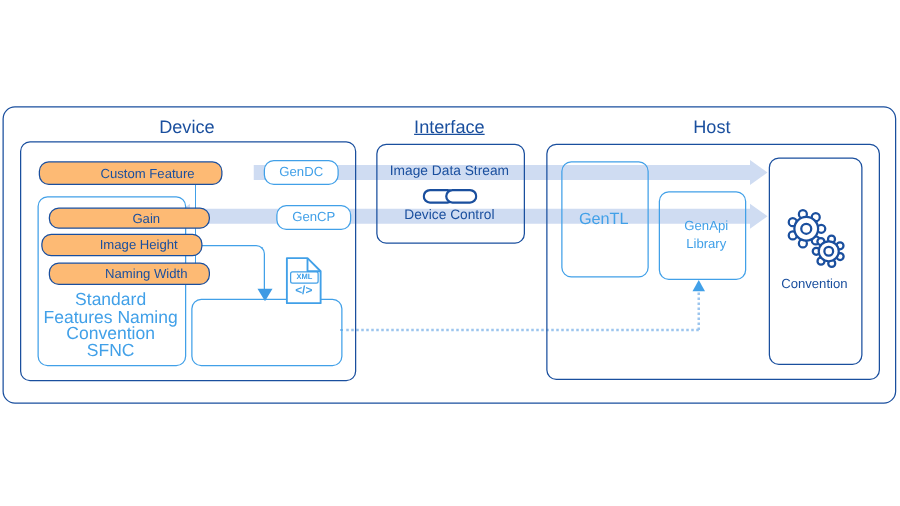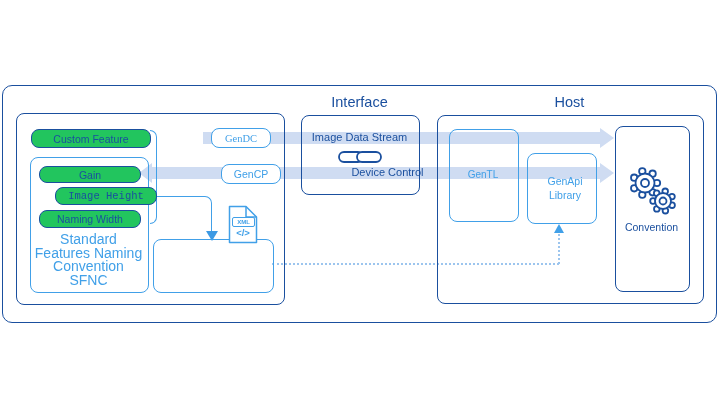--- a/index.html
+++ b/index.html
@@ -12,23 +12,23 @@
   html,body{margin:0;padding:0;background:#ffffff;}
   #canvas{
     position:relative;width:720px;height:405px;background:#ffffff;overflow:hidden;
     font-family:"Liberation Sans", sans-serif;
   }
   .abs{position:absolute;}
   .title{font-size:14.5px;color:var(--dark);font-weight:500;text-align:center;z-index:3;}
   .box{border:1.4px solid var(--dark);border-radius:8px;background:transparent;z-index:2;}
   .box-light{border:1.4px solid var(--light);border-radius:8px;background:transparent;z-index:2;}
   .chip{
-    border:1.4px solid var(--dark);border-radius:8px;background:#22c55e;z-index:3;
+    border:1.4px solid var(--dark);border-radius:8px;background:#fdba74;z-index:3;
     display:flex;align-items:center;justify-content:center;
-    font-size:10.5px;color:var(--dark);
+    font-size:10.5px;color:var(--dark);padding-left:27px;
   }
   .pill{
     border:1.4px solid var(--light);border-radius:8px;background:#fff;z-index:3;
     display:flex;align-items:center;justify-content:center;
     font-size:10.5px;color:var(--light);
   }
   .light-text{color:var(--light);text-align:center;font-size:14px;line-height:13.5px;z-index:3;}
   .band{background:var(--band);z-index:1;}
   .band-label{font-size:11px;color:var(--dark);text-align:center;z-index:3;}
   .arrow-right{width:0;height:0;border-top:10px solid transparent;border-bottom:10px solid transparent;border-left:14px solid var(--band);z-index:1;}
@@ -46,21 +46,22 @@
   .xml-code{font-size:9.5px;font-weight:bold;color:var(--light);text-align:center;z-index:5;}
   svg{display:block;}
 </style>
 </head>
 <body>
 
 <div id="canvas">
 
   <div class="abs" style="left:2px;top:85px;width:713px;height:236px;border:1.4px solid var(--dark);border-radius:10px;z-index:2;"></div>
 
-  <div class="abs title" style="left:301px;top:94px;width:117px;">Interface</div>
+  <div class="abs title" style="left:16px;top:94px;width:267px;">Device</div>
+  <div class="abs title" style="left:301px;top:94px;width:117px;text-decoration:underline;">Interface</div>
   <div class="abs title" style="left:437px;top:94px;width:265px;">Host</div>
 
   <div class="abs band" style="left:203px;top:132px;width:397px;height:12px;"></div>
   <div class="abs arrow-right" style="left:600px;top:128px;"></div>
 
   <div class="abs band" style="left:152px;top:167px;width:448px;height:12px;"></div>
   <div class="abs arrow-left" style="left:139px;top:163px;"></div>
   <div class="abs arrow-right" style="left:600px;top:163px;"></div>
 
   <div class="abs dot-h" style="left:272px;top:263px;width:287px;"></div>
@@ -71,40 +72,40 @@
 
   <div class="abs chip" style="left:31px;top:129px;width:118px;height:17px;">
     <span>Custom Feature</span>
   </div>
 
   <div class="abs box-light" style="left:30px;top:157px;width:117px;height:134px;"></div>
 
   <div class="abs chip" style="left:39px;top:166px;width:100px;height:15px;">
     <span>Gain</span>
   </div>
-  <div class="abs chip" style="left:55px;top:187px;width:100px;height:16px;font-family:Liberation Mono, monospace;">
+  <div class="abs chip" style="left:33px;top:187px;width:100px;height:16px;">
     <span>Image Height</span>
   </div>
   <div class="abs chip" style="left:39px;top:210px;width:100px;height:16px;">
     <span>Naming Width</span>
   </div>
 
   <div class="abs light-text" style="left:32px;top:233px;width:113px;">
     <div>Standard</div>
     <div>Features Naming</div>
     <div>Convention</div>
     <div>SFNC</div>
   </div>
 
   <div class="abs bracket" style="left:150px;top:130px;width:6px;height:92px;"></div>
 
   <div class="abs connector" style="left:157px;top:196px;width:54px;height:36px;"></div>
   <div class="abs tri-down" style="left:205.5px;top:231px;"></div>
 
-  <div class="abs pill" style="left:211px;top:128px;width:58px;height:18px;font-family:Liberation Serif, serif;">
+  <div class="abs pill" style="left:211px;top:128px;width:58px;height:18px;">
     <span>GenDC</span>
   </div>
   <div class="abs pill" style="left:221px;top:164px;width:58px;height:18px;">
     <span>GenCP</span>
   </div>
 
   <div class="abs box-light" style="left:153px;top:239px;width:119px;height:52px;"></div>
 
   <div class="abs" style="left:228px;top:205px;width:30px;height:39px;z-index:4;">
     <svg width="30" height="39" viewBox="0 0 30 39">
@@ -119,26 +120,26 @@
 
   <div class="abs band-label" style="left:301px;top:131px;width:117px;">Image Data Stream</div>
 
   <div class="abs" style="left:338px;top:149px;width:44px;height:16px;z-index:3;">
     <svg width="44" height="16" viewBox="0 0 44 16">
       <rect x="1" y="3" width="24" height="10" rx="5" fill="#ffffff" stroke="var(--dark)" stroke-width="1.8"></rect>
       <rect x="19" y="3" width="24" height="10" rx="5" fill="#ffffff" stroke="var(--dark)" stroke-width="1.8"></rect>
     </svg>
   </div>
 
-  <div class="abs band-label" style="left:301px;top:166px;width:117px;padding-left:28px;">Device Control</div>
+  <div class="abs band-label" style="left:301px;top:166px;width:117px;">Device Control</div>
 
   <div class="abs box" style="left:437px;top:115px;width:265px;height:187px;"></div>
 
   <div class="abs box-light" style="left:449px;top:129px;width:68px;height:91px;"></div>
-  <div class="abs light-text" style="left:449px;top:168px;width:68px;font-size:10px;">GenTL</div>
+  <div class="abs light-text" style="left:449px;top:168px;width:68px;font-size:13px;">GenTL</div>
 
   <div class="abs box-light" style="left:527px;top:153px;width:68px;height:69px;"></div>
   <div class="abs light-text" style="left:531px;top:175px;width:68px;font-size:10.5px;">
     <div>GenApi</div>
     <div>Library</div>
   </div>
 
   <div class="abs box" style="left:615px;top:126px;width:73px;height:164px;"></div>
 
   <div class="abs" style="left:620px;top:160px;width:60px;height:58px;z-index:3;">

